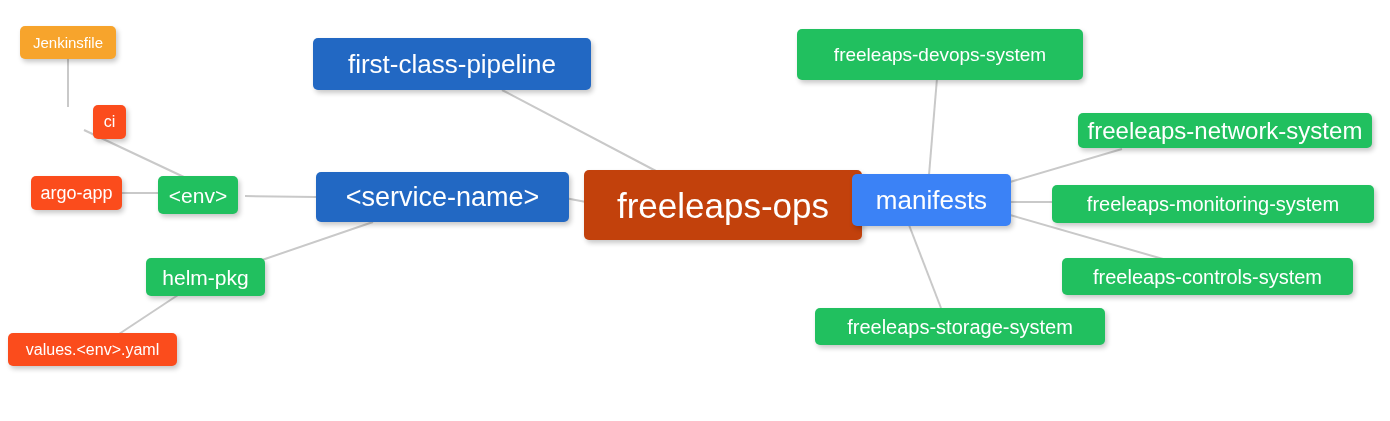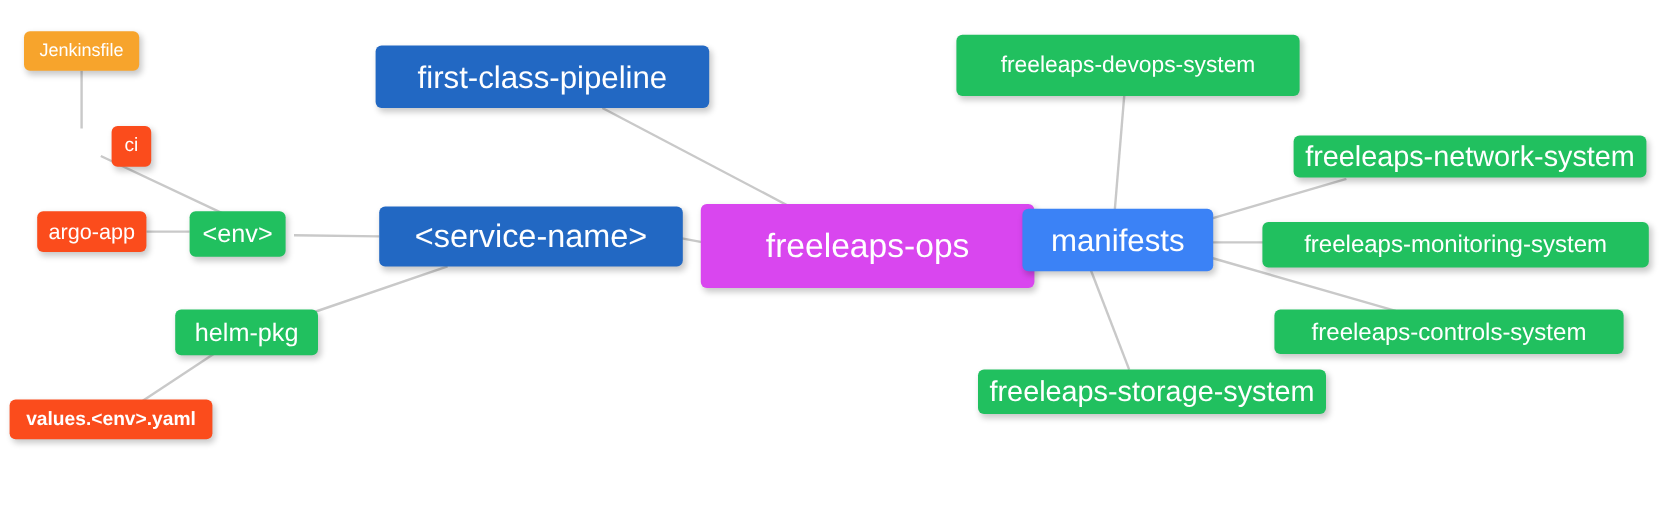--- a/index.html
+++ b/index.html
@@ -53,33 +53,33 @@
   <div class="node" style="left: 20px; top: 26px; width: 96px; height: 33px; font-size: 15px; background-color: rgb(247, 164, 44);">Jenkinsfile</div>
 
   <div class="node" style="left: 53px; top: 105px; width: 33px; height: 34px; font-size: 16px; background-color: rgb(251, 76, 28); margin-left: 40px;">ci</div>
 
   <div class="node" style="left: 31px; top: 176px; width: 91px; height: 34px; font-size: 18px; background-color: rgb(251, 76, 28);">argo-app</div>
 
   <div class="node" style="left: 158px; top: 176px; width: 80px; height: 38px; font-size: 21px; background-color: rgb(33, 192, 95);">&lt;env&gt;</div>
 
   <div class="node" style="left: 146px; top: 258px; width: 119px; height: 38px; font-size: 21px; background-color: rgb(33, 192, 95);">helm-pkg</div>
 
-  <div class="node" style="left: 8px; top: 333px; width: 169px; height: 33px; font-size: 16px; background-color: rgb(251, 76, 28); font-weight: bold;">values.&lt;env&gt;.yaml</div>
+  <div class="node" style="left: 8px; top: 333px; width: 169px; height: 33px; font-size: 16px; background-color: rgb(251, 76, 28);">values.&lt;env&gt;.yaml</div>
 
   <div class="node" style="left: 313px; top: 38px; width: 278px; height: 52px; font-size: 26px; background-color: rgb(34, 104, 195);">first-class-pipeline</div>
 
   <div class="node" style="left: 316px; top: 172px; width: 253px; height: 50px; font-size: 27px; background-color: rgb(34, 104, 195);">&lt;service-name&gt;</div>
 
-  <div class="node" style="left: 584px; top: 170px; width: 278px; height: 70px; font-size: 28px; background-color: #d946ef;">freeleaps-ops</div>
+  <div class="node" style="left: 584px; top: 170px; width: 278px; height: 70px; font-size: 35px; background-color: #c2410c;">freeleaps-ops</div>
 
   <div class="node" style="left: 852px; top: 174px; width: 159px; height: 52px; font-size: 26px; background-color: #3b82f6;">manifests</div>
 
   <div class="node" style="left: 797px; top: 29px; width: 286px; height: 51px; font-size: 19px; background-color: rgb(33, 192, 95);">freeleaps-devops-system</div>
 
   <div class="node" style="left: 1054px; top: 113px; width: 294px; height: 35px; font-size: 24px; background-color: rgb(33, 192, 95); margin-left: 24px;">freeleaps-network-system</div>
 
   <div class="node" style="left: 1062px; top: 258px; width: 291px; height: 37px; font-size: 20px; background-color: rgb(33, 192, 95);">freeleaps-controls-system</div>
 
   <div class="node" style="left: 1052px; top: 185px; width: 322px; height: 38px; font-size: 20px; background-color: rgb(33, 192, 95);">freeleaps-monitoring-system</div>
 
-  <div class="node" style="left: 815px; top: 308px; width: 290px; height: 37px; font-size: 24px; background-color: rgb(33, 192, 95);">freeleaps-storage-system</div>
+  <div class="node" style="left: 815px; top: 308px; width: 290px; height: 37px; font-size: 20px; background-color: rgb(33, 192, 95);">freeleaps-storage-system</div>
 
 </div>
 
 </body></html>

